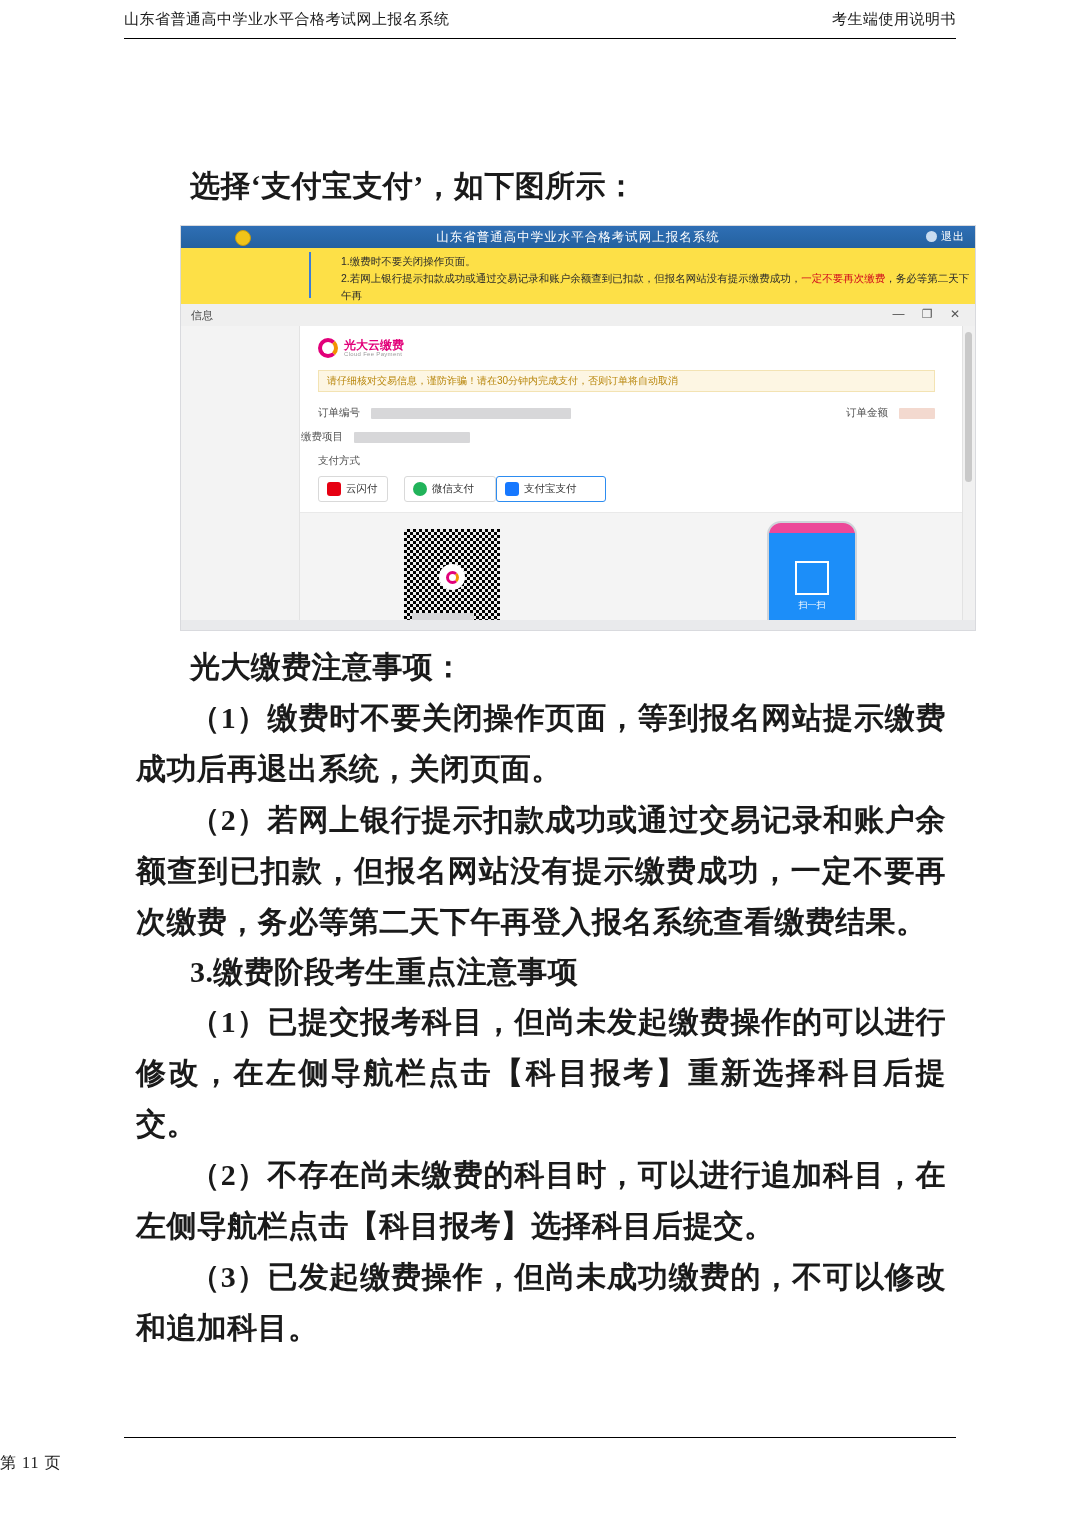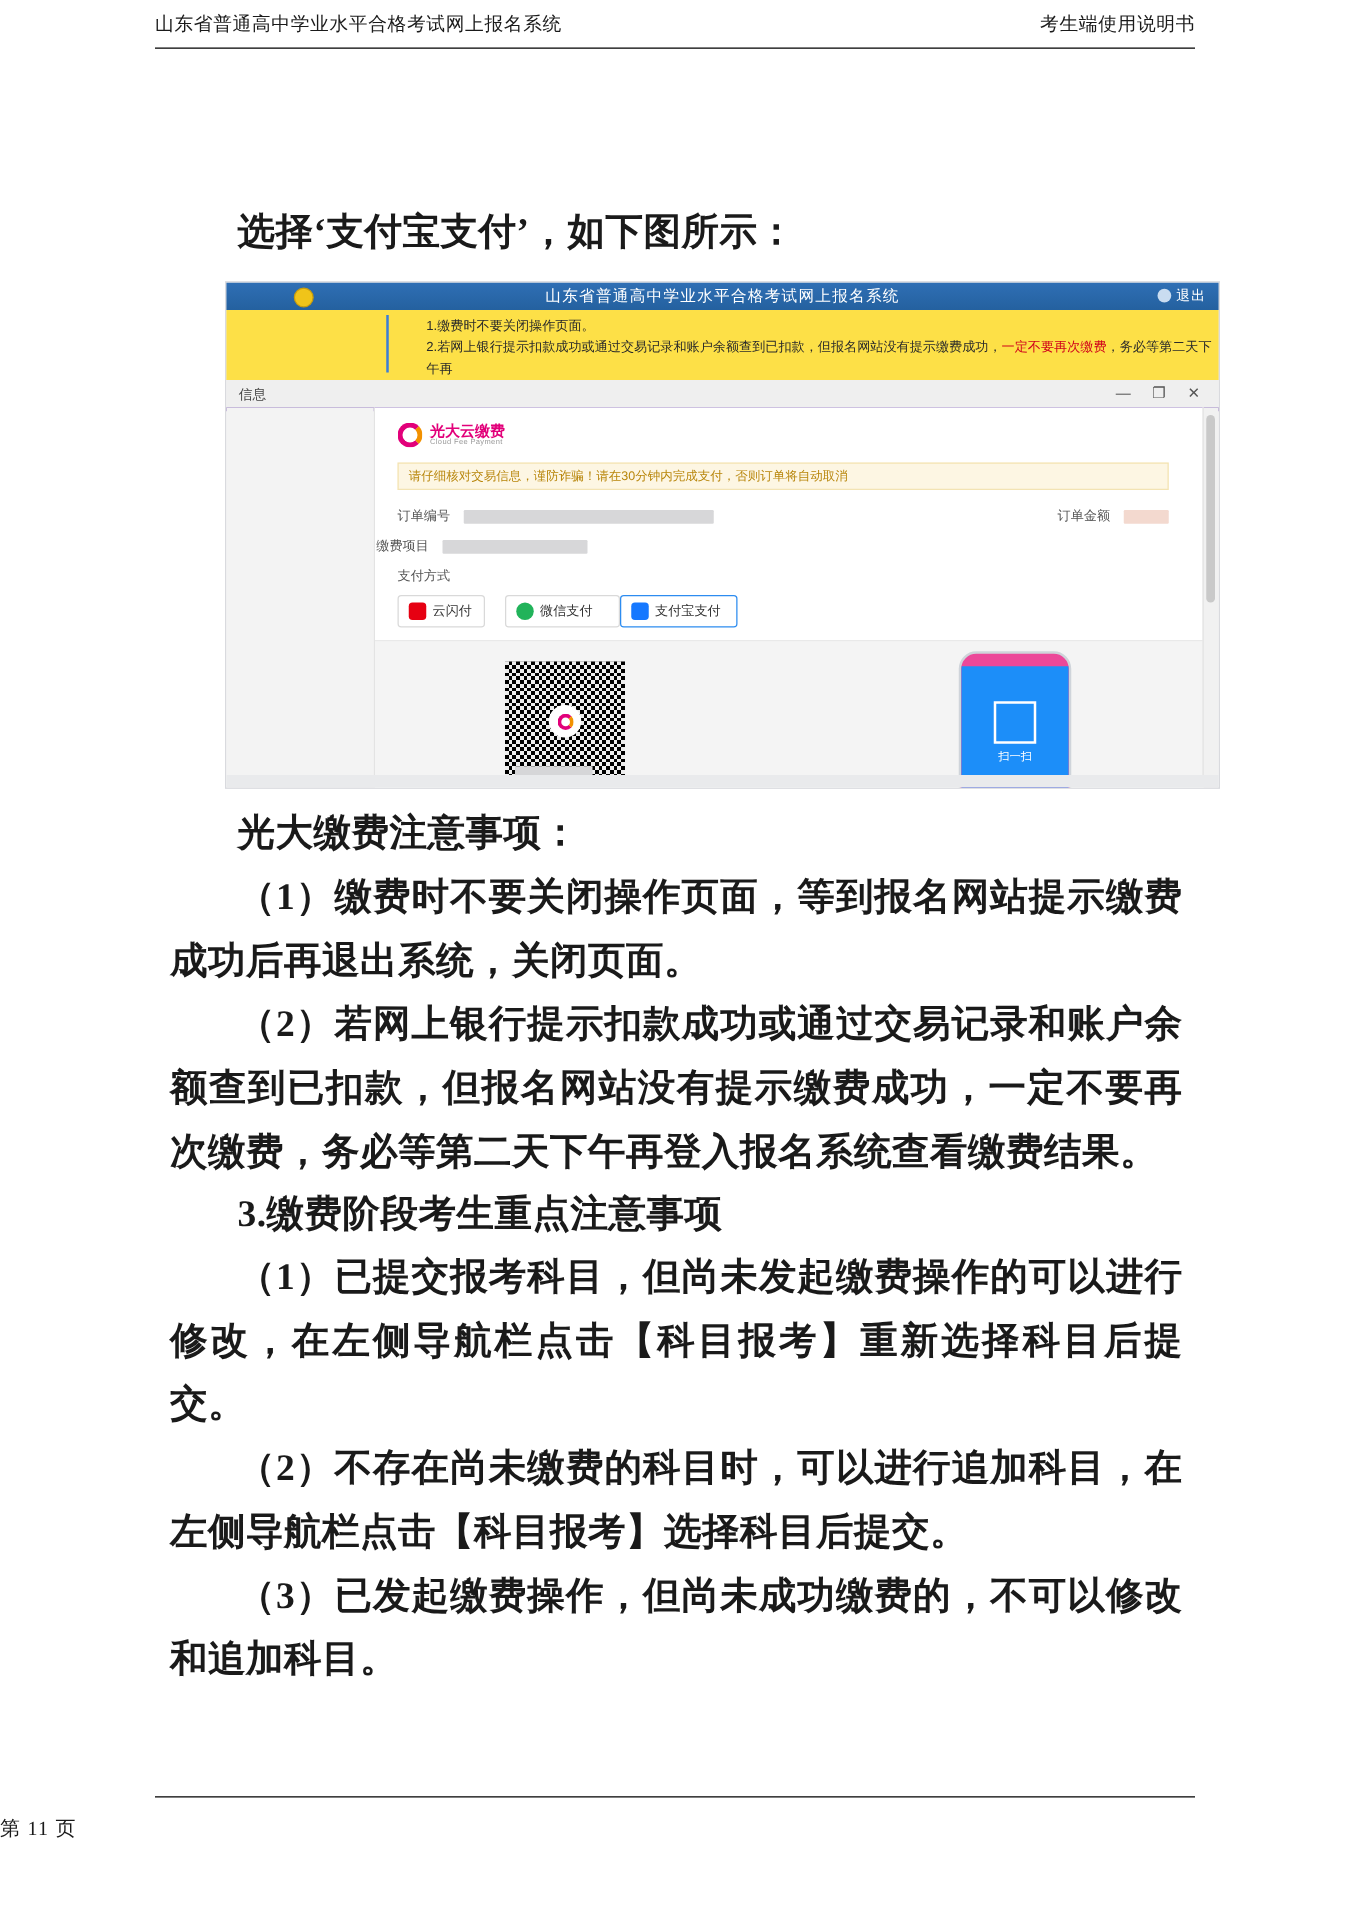--- a/index.html
+++ b/index.html
@@ -393,21 +393,21 @@
           <div class="row" style="top:128px; left:18px;">支付方式</div>
 
           <div class="paybtn" style="top:150px; left:18px; width:70px;">
             <span class="badge red"></span>
             <span>云闪付</span>
           </div>
           <div class="paybtn" style="top:150px; left:104px; width:92px;">
             <span class="badge green"></span>
             <span>微信支付</span>
           </div>
-          <div class="paybtn selected" style="top:150px; left:196px; width:94px;">
+          <div class="paybtn selected" style="top:150px; left:196px; width:110px;">
             <span class="badge blue"></span>
             <span>支付宝支付</span>
           </div>
 
           <div class="qr-area" style="top:186px;">
             <div class="qr-box">
               <div class="qr-center">
                 <span class="ring2"></span>
               </div>
             </div>

